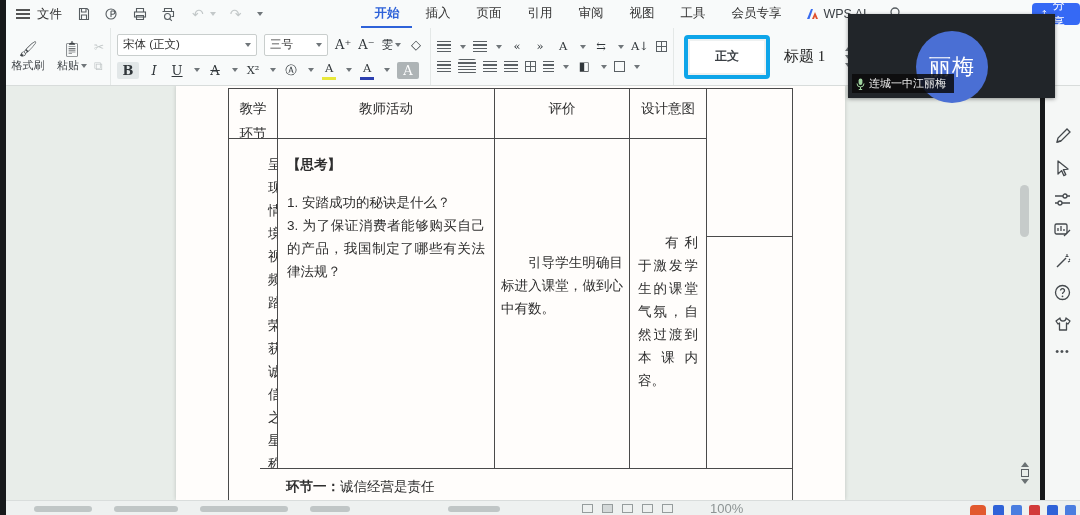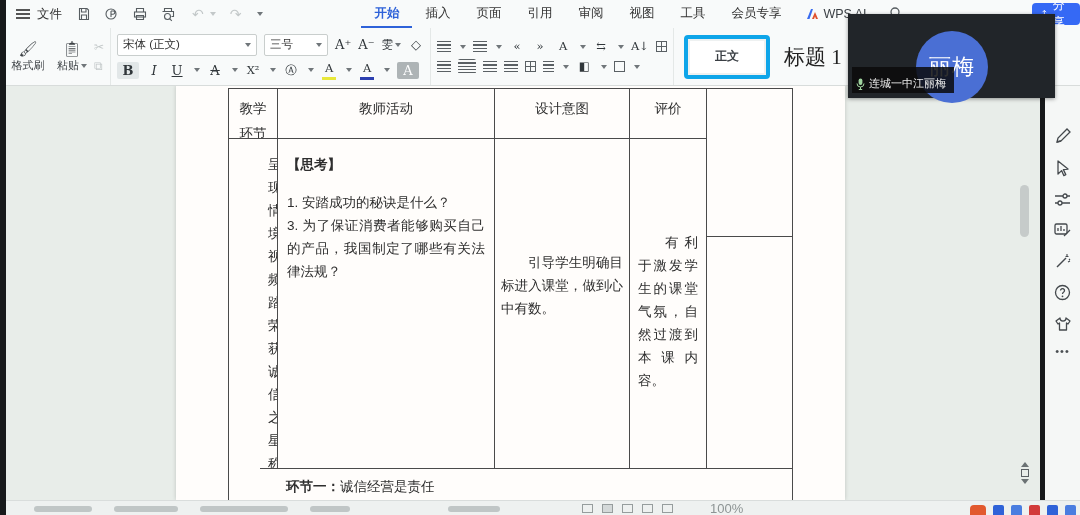--- a/index.html
+++ b/index.html
@@ -47,21 +47,21 @@
   .lines{display:inline-block;width:14px;height:11px;
          background:repeating-linear-gradient(to bottom,#5a6064 0 1.3px,transparent 1.3px 3.3px);}
   .lines.short{width:11px;}
   .sq{display:inline-block;width:11px;height:11px;border:1px solid #5a6064;box-sizing:border-box;}
   .sq.grid{background:linear-gradient(#5a6064 0 0) center/100% 1px no-repeat,
            linear-gradient(#5a6064 0 0) center/1px 100% no-repeat;}
   .styles-gallery{display:flex;align-items:center;gap:14px;padding:0 10px;}
   .style-item{border:4px solid #0ea5e9;background:#fff;border-radius:4px;width:78px;height:36px;
               display:flex;align-items:center;justify-content:center;font-size:12px;
               font-family:"Liberation Serif","DejaVu Serif",serif;box-shadow:0 0 0 2px #eef1f1 inset;font-weight:bold;}
-  .style-h1{font-family:"Liberation Serif","DejaVu Serif",serif;font-size:21px;color:#222;}
+  .style-h1{font-family:"Liberation Serif","DejaVu Serif",serif;font-size:15px;color:#222;}
   .gal-scroll{display:flex;flex-direction:column;gap:4px;align-items:center;margin-left:4px;}
 
   
   .workspace{left:0;top:85px;width:1080px;height:415px;background:#e8ede9;}
   .left-strip{left:0;top:0;width:6px;height:515px;background:#17191b;z-index:6;}
   .page{left:176px;top:0;width:669px;height:415px;background:#fffdfb;overflow:hidden;
         box-shadow:0 0 4px rgba(0,0,0,.18);}
   .doc{font-family:Liberation Sans, sans-serif;color:#2e2e2e;}
   .ttable{position:absolute;left:52px;top:3px;display:grid;
           grid-template-columns:49px 217px 135px 77px 86px;grid-template-rows:50px 330px 70px;
@@ -89,21 +89,21 @@
                flex-direction:column;align-items:center;padding-top:42px;gap:15px;box-sizing:border-box;}
   .right-tools svg{display:block;}
   .rt-more{color:#4a4f52;font-size:11px;letter-spacing:1px;line-height:8px;}
 
   
   .video-ov{left:848px;top:14px;width:207px;height:84px;background:#212529;z-index:10;
             box-shadow:0 1px 4px rgba(0,0,0,.4);}
   .avatar{position:absolute;left:68px;top:17px;width:72px;height:72px;border-radius:50%;background:#4a6fd4;
           display:flex;align-items:center;justify-content:center;color:#fff;font-size:22px;letter-spacing:1px;}
   .vlabel{position:absolute;left:4px;bottom:5px;background:rgba(10,10,10,.85);color:#eee;font-size:11px;
-          padding:9px 8px 2px 4px;display:flex;align-items:center;gap:4px;}
+          padding:2px 8px 2px 4px;display:flex;align-items:center;gap:4px;}
 
   
   .share-btn{left:1032px;top:3px;height:22px;background:#3569f5;color:#fff;border-radius:4px;display:flex;
              align-items:center;gap:4px;padding:0 10px 0 8px;font-size:12px;z-index:4;}
   .statusbar{left:0;top:500px;width:1080px;height:15px;background:#eef1f0;border-top:1px solid #d9dddc;
              display:flex;align-items:center;z-index:5;font-size:13px;color:#9aa1a1;}
   .blob{height:6px;border-radius:3px;background:#c0c6c6;display:inline-block;margin-right:22px;}
   .view-ic{width:11px;height:9px;border:1px solid #969d9d;display:inline-block;margin-right:9px;box-sizing:border-box;}
   .view-ic.on{background:#d4d9d9;}
   .dock{position:absolute;right:4px;top:4px;display:flex;gap:7px;align-items:center;}
@@ -281,22 +281,22 @@
   <div class="abs workspace">
 
     <div class="abs page doc">
       <div class="ttable">
 
         <div class="cell hc">
           <div>教学</div>
             <div>环节</div>
         </div>
         <div class="cell hc">教师活动</div>
+        <div class="cell hc">评价</div>
         <div class="cell hc">设计意图</div>
-        <div class="cell hc">评价</div>
 
         <div class="cell stage">
           <div>导入</div>
             <div>新课</div>
         </div>
         <div class="cell tcell">
           <div>呈现情境：视频“安踏荣获诚信之星称号”</div>
         </div>
         <div class="cell scell">
           <div class="shead">【思考】</div>

